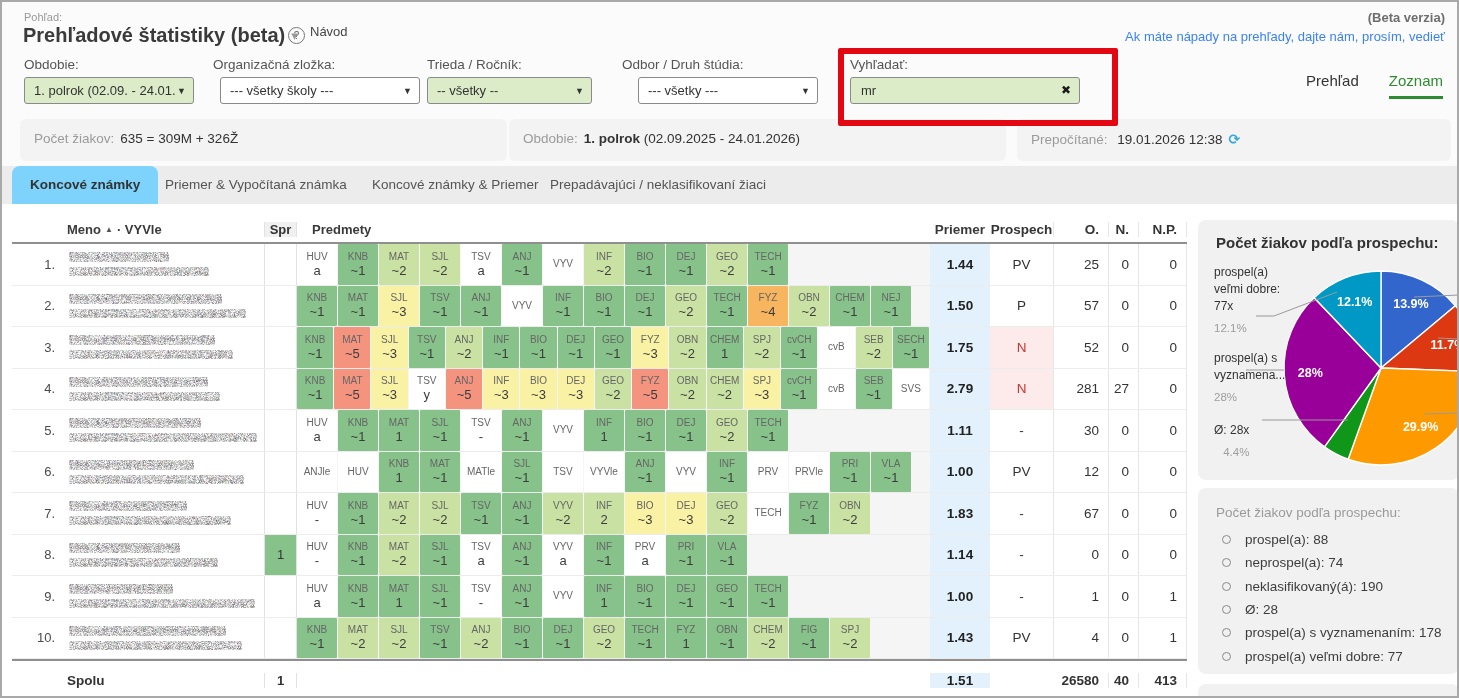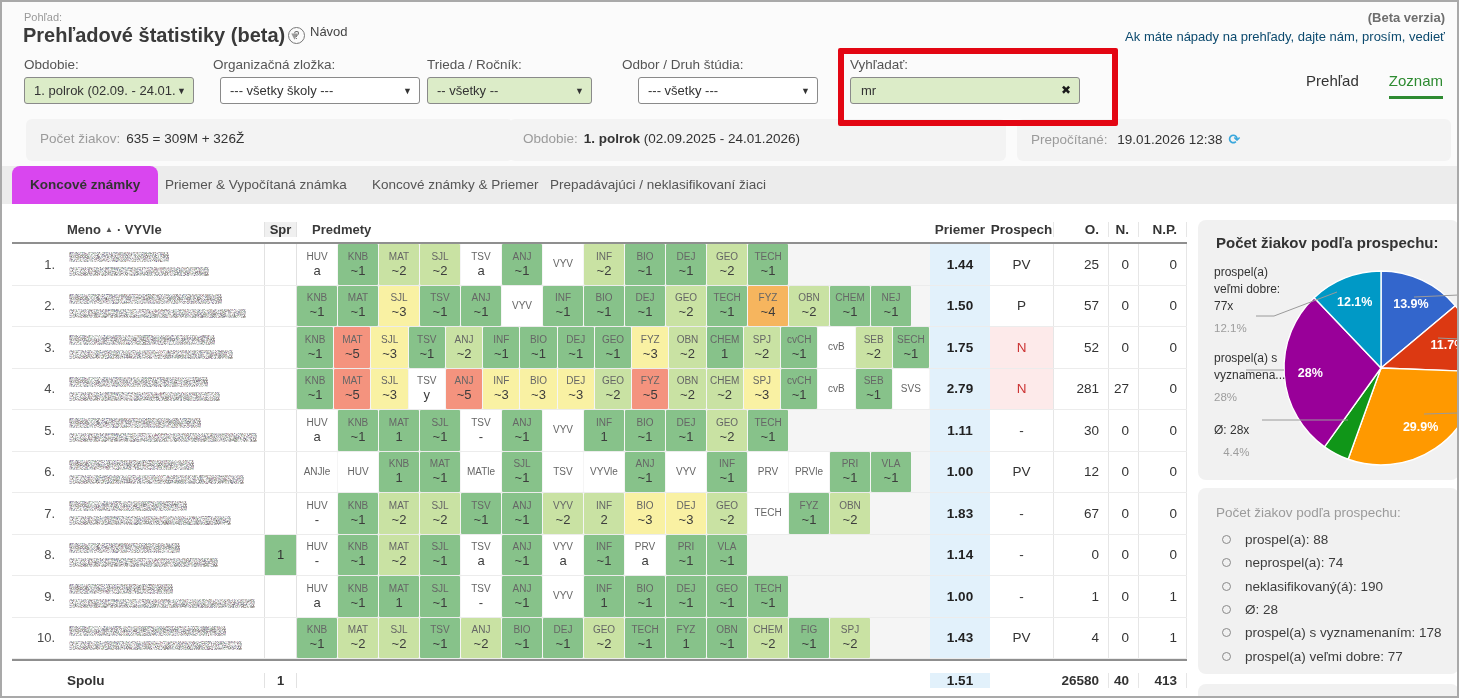--- a/index.html
+++ b/index.html
@@ -7,21 +7,21 @@
   #app{position:relative;width:1455px;height:694px;border:2px solid #a9a9a9;background:#fff;overflow:hidden;}
 
   
   .tophdr{position:absolute;left:0;top:0;width:100%;height:164px;background:#fbfbfb;}
   .pohlad-lbl{position:absolute;left:22px;top:9px;font-size:11px;color:#999;}
   .page-title{position:absolute;left:21px;top:22px;font-size:20px;font-weight:bold;color:#3a3a3a;cursor:pointer;}
   .page-title .caret{font-size:13px;color:#9a9a9a;font-weight:normal;margin-left:6px;vertical-align:2px;}
   .navod{position:absolute;left:286px;top:22px;font-size:13px;color:#444;cursor:pointer;}
   .qicon{display:inline-block;width:15px;height:15px;border:1px solid #777;border-radius:50%;color:#666;font-size:10px;line-height:15px;text-align:center;margin-right:5px;vertical-align:-3px;}
   .beta-note{position:absolute;right:12px;top:8px;font-size:13px;font-weight:bold;color:#6e6e6e;}
-  .feedback-note{position:absolute;right:12px;top:27px;font-size:13px;color:#0c4a6e;}
+  .feedback-note{position:absolute;right:12px;top:27px;font-size:13px;color:#3b82f6;}
 
   
   .flabel{position:absolute;top:55px;font-size:13.5px;color:#555;}
   .fctrl{position:absolute;top:75px;height:25px;border:1px solid #8a8a8a;border-radius:3px;background:#fff;
          font-size:13px;color:#333;line-height:25px;padding:0 22px 0 9px;cursor:pointer;white-space:nowrap;overflow:hidden;box-sizing:content-box;}
   .fctrl .selarrow{position:absolute;right:7px;top:0;font-size:9px;color:#333;line-height:27px;}
   .fctrl.green{background:#dcecc8;}
   .searchwrap{position:absolute;left:848px;top:75px;width:228px;height:25px;border:1px solid #8a8a8a;border-radius:3px;background:#dcecc8;}
   .searchwrap input{position:absolute;left:0;top:0;width:196px;height:25px;border:none;background:transparent;outline:none;
       font-family:inherit;font-size:13px;color:#333;padding:0 0 0 10px;}
@@ -35,21 +35,21 @@
   
   .infocard{position:absolute;top:117px;height:42px;background:#f3f3f3;border-radius:6px;box-sizing:border-box;padding:12px 14px;font-size:13.5px;white-space:nowrap;overflow:hidden;}
   .infocard .lbl{color:#9b9b9b;margin-right:6px;}
   .infocard .vb{color:#333;font-weight:bold;text-align:center;}
   .infocard .vv{color:#333;}
   .refresh-ic{color:#3aa7dc;font-weight:bold;font-size:14px;margin-left:6px;cursor:pointer;}
 
   
   .tabstrip{position:absolute;left:0;top:164px;width:100%;height:38px;background:#ececec;}
   .tab{position:absolute;top:0;height:38px;line-height:38px;font-size:13.5px;color:#555;padding:0 18px;cursor:pointer;white-space:nowrap;}
-  .tab.active{background:#d946ef;border-radius:8px 8px 0 0;font-weight:bold;color:#333;}
+  .tab.active{background:#7dd3fc;border-radius:8px 8px 0 0;font-weight:bold;color:#333;}
   .contentbg{position:absolute;left:0;top:202px;width:100%;height:492px;background:#fff;}
 
   
   .gtable{position:absolute;left:10px;top:214px;width:1175px;}
   .thead{display:flex;height:26px;align-items:center;border-bottom:2px solid #8f8f8f;font-size:13px;font-weight:bold;color:#3a3a3a;}
   .trow{display:flex;height:40.5px;border-bottom:1px solid #ececec;background:#fff;}
   .tfoot{display:flex;height:38px;border-top:2px solid #8f8f8f;align-items:center;font-size:13.5px;font-weight:bold;color:#333;}
   .c-num{width:52px;text-align:right;padding-right:9px;font-size:13px;color:#4a4a4a;display:flex;align-items:center;justify-content:flex-end;box-sizing:border-box;}
   .c-name{width:200px;box-sizing:border-box;padding-left:3px;display:flex;align-items:center;overflow:hidden;}
   .c-spr{width:33px;border-left:1px solid #e2e2e2;border-right:1px solid #e2e2e2;display:flex;align-items:center;justify-content:center;font-size:13px;color:#333;box-sizing:border-box;}
@@ -124,21 +124,21 @@
     <div class="searchwrap">
       <input class="searchinput" value="mr" style="">
       <span class="clear-x">✖</span>
     </div>
     <div class="redbox"></div>
 
     <div class="viewswitch">
       <span class="vs-prehlad">Prehľad</span><span class="vs-zoznam">Zoznam</span>
     </div>
 
-    <div class="infocard" style="left:24px;width:487px">
+    <div class="infocard" style="left:18px;width:487px">
       <span class="lbl">Počet žiakov:</span><span class="vv">635 = 309M + 326Ž</span>
     </div>
     <div class="infocard" style="left:507px;width:497px">
       <span class="lbl">Obdobie:</span><span class="vb">1. polrok</span> <span class="vv">(02.09.2025 - 24.01.2026)</span>
     </div>
     <div class="infocard" style="left:1015px;width:434px">
       <span class="lbl">Prepočítané:</span> <span class="vv">19.01.2026 12:38</span><span class="refresh-ic">⟳</span>
     </div>
   </div>
 

